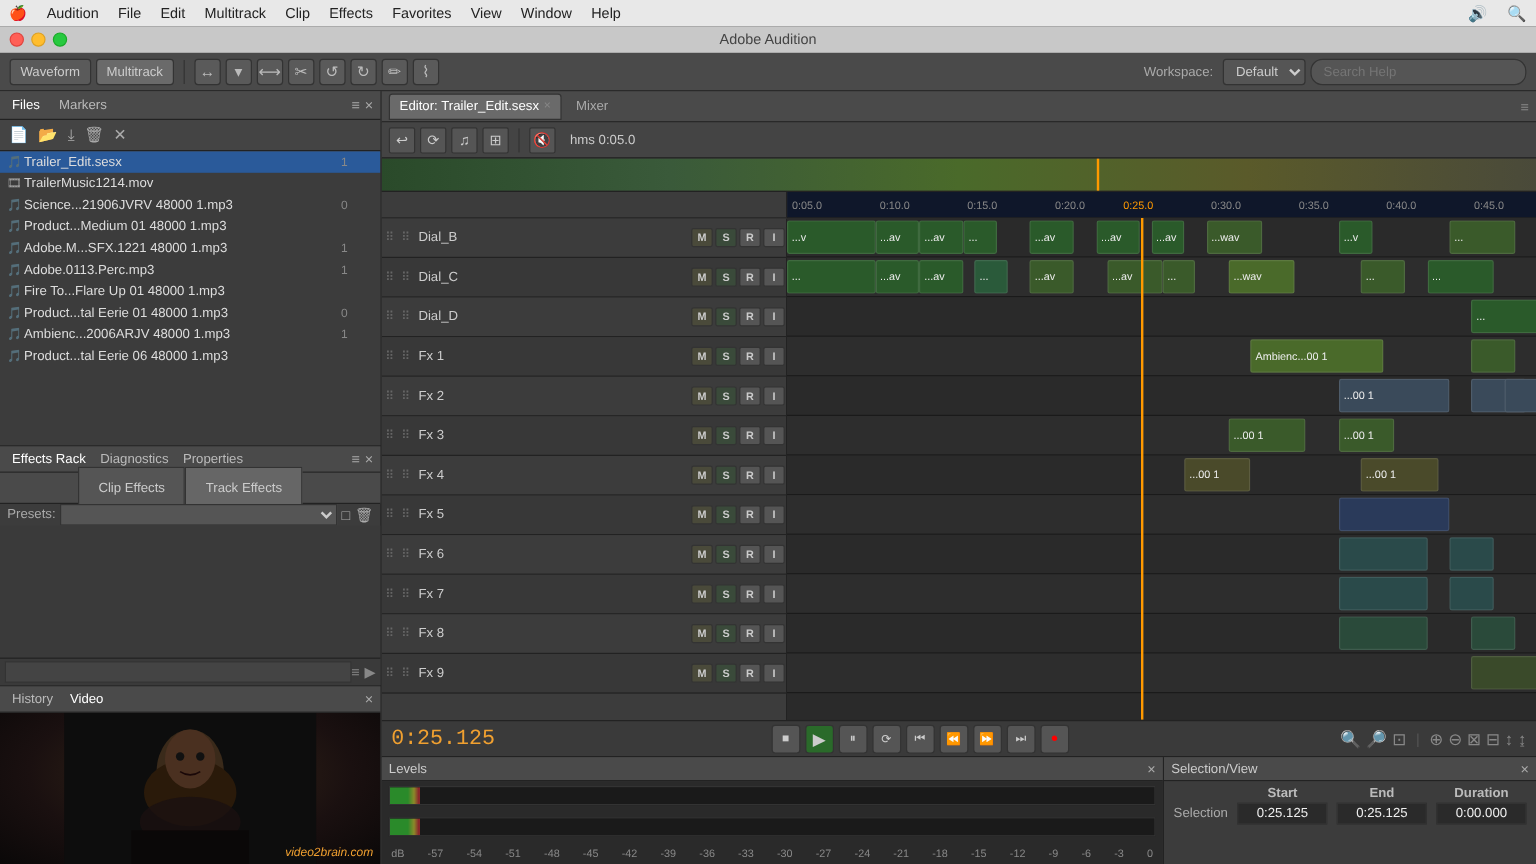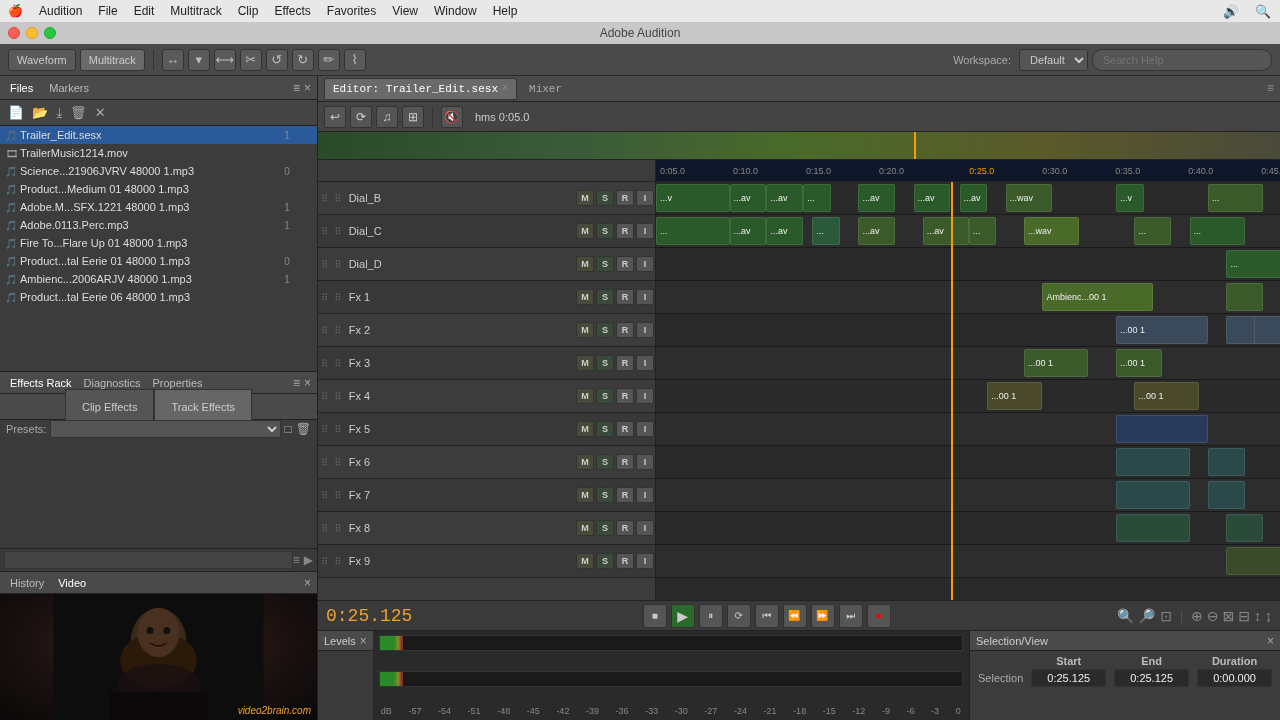--- a/index.html
+++ b/index.html
@@ -75,21 +75,21 @@
     #video-panel { height: 148px; display: flex; flex-direction: column; }
     .video-header { background: #4a4a4a; height: 22px; display: flex; align-items: center; padding: 0 6px; gap: 6px; border-bottom: 1px solid #222; }
     .video-body { flex: 1; background: #1a1a1a; position: relative; overflow: hidden; }
     
     .video-face { width: 100%; height: 100%; background: radial-gradient(ellipse at 50% 40%, #3a2a1a 0%, #1a1010 60%, #0a0808 100%); }
 
     
     #editor-area { flex: 1; display: flex; flex-direction: column; background: #3a3a3a; overflow: hidden; }
 
     
-    #editor-tabs { background: #4a4a4a; height: 26px; display: flex; align-items: center; padding: 0 6px; gap: 4px; border-bottom: 1px solid #222; font-family: Liberation Mono, monospace; }
+    #editor-tabs { background: #4a4a4a; height: 26px; display: flex; align-items: center; padding: 0 6px; gap: 4px; border-bottom: 1px solid #222; }
     .editor-tab { background: #5a5a5a; border: 1px solid #333; border-radius: 3px 3px 0 0; color: #ccc; font-size: 11px; padding: 2px 8px; cursor: pointer; display: flex; align-items: center; gap: 4px; height: 22px; }
     .editor-tab.active { background: #6a6a6a; color: #fff; }
     .tab-close { color: #888; font-size: 10px; cursor: pointer; }
     .mixer-tab { background: transparent; border: none; color: #aaa; }
     .tl-btn { background: #555; border: 1px solid #333; color: #ccc; font-size: 12px; width: 22px; height: 22px; display: flex; align-items: center; justify-content: center; cursor: pointer; border-radius: 2px; }
     .tl-time { color: #ccc; font-size: 11px; margin-left: 8px; }
     .tl-overview { height: 28px; background: #2a2a2a; border-bottom: 1px solid #222; position: relative; overflow: hidden; }
     .tl-overview-bar { position: absolute; top: 0; left: 0; right: 0; bottom: 0; background: linear-gradient(to right, #2a4a2a, #3a5a3a, #4a6a2a, #5a5a2a, #4a4a3a); }
     .tl-playhead-overview { position: absolute; top: 0; bottom: 0; left: 62%; width: 2px; background: #f90; }
     .tl-ruler { height: 22px; background: #0f172a; border-bottom: 1px solid #222; position: relative; overflow: hidden; display: flex; align-items: center; padding: 0 0 0 4px; justify-content: flex-end; }
@@ -111,21 +111,21 @@
     
     .track-clips-row { height: 33px; border-bottom: 1px solid #1a1a1a; position: relative; background: #2d2d2d; }
     .track-clips-row:nth-child(even) { background: #2a2a2a; }
     .clip { position: absolute; top: 2px; bottom: 2px; border-radius: 2px; overflow: hidden; display: flex; align-items: center; border: 1px solid rgba(255,255,255,0.1); }
     .clip-label { font-size: 9px; color: #eee; padding: 0 3px; white-space: nowrap; overflow: hidden; text-overflow: ellipsis; }
 
     .playhead { position: absolute; top: 0; bottom: 0; width: 2px; background: #f90; z-index: 10; pointer-events: none; }
 
     
     #bottom-panels { height: 90px; display: flex; border-top: 1px solid #222; }
-    #levels-panel { flex: 1; display: flex; border-right: 1px solid #222; }
+    #levels-panel { flex: 1; display: flex; flex-direction: column; border-right: 1px solid #222; }
     .levels-header { background: #4a4a4a; height: 20px; display: flex; align-items: center; padding: 0 6px; gap: 4px; border-bottom: 1px solid #222; }
     .levels-body { flex: 1; background: #2a2a2a; display: flex; flex-direction: column; justify-content: space-between; padding: 4px 6px; }
     .levels-bar { height: 16px; background: #1a1a1a; border: 1px solid #333; position: relative; overflow: hidden; }
     .levels-fill { height: 100%; background: linear-gradient(to right, #2a8a2a 60%, #8a8a2a 80%, #8a2a2a 95%); width: 5%; }
     .levels-scale { display: flex; justify-content: space-between; color: #888; font-size: 9px; padding: 0 2px; }
     #selection-panel { width: 310px; background: #3c3c3c; display: flex; flex-direction: column; }
     .sel-header { background: #4a4a4a; height: 20px; display: flex; align-items: center; padding: 0 6px; gap: 4px; border-bottom: 1px solid #222; }
     .sel-body { flex: 1; padding: 4px 8px; }
     .sel-grid { display: grid; grid-template-columns: auto 1fr 1fr 1fr; gap: 2px 8px; align-items: center; }
     .sel-label { color: #aaa; font-size: 11px; }
@@ -367,21 +367,21 @@
       <div class="tl-playhead-overview"></div>
     </div>
 
     <div style="display:flex; height:22px; border-bottom:1px solid #222; background:#3a3a3a;">
       <div style="width:338px; min-width:338px; background:#3c3c3c; border-right:1px solid #222;"></div>
       <div class="tl-ruler" style="flex:1;">
         <div class="ruler-marks">
           <span style="margin-right:48px; font-size:9px;">0:05.0</span>
           <span style="margin-right:48px; font-size:9px;">0:10.0</span>
           <span style="margin-right:48px; font-size:9px;">0:15.0</span>
-          <span style="margin-right:65px; font-size:9px;">0:20.0</span>
+          <span style="margin-right:32px; font-size:9px;">0:20.0</span>
           <span style="margin-right:48px; font-size:9px; color:#f90;">0:25.0</span>
           <span style="margin-right:48px; font-size:9px;">0:30.0</span>
           <span style="margin-right:48px; font-size:9px;">0:35.0</span>
           <span style="margin-right:48px; font-size:9px;">0:40.0</span>
           <span style="margin-right:48px; font-size:9px;">0:45.0</span>
 
         </div>
       </div>
     </div>
 

